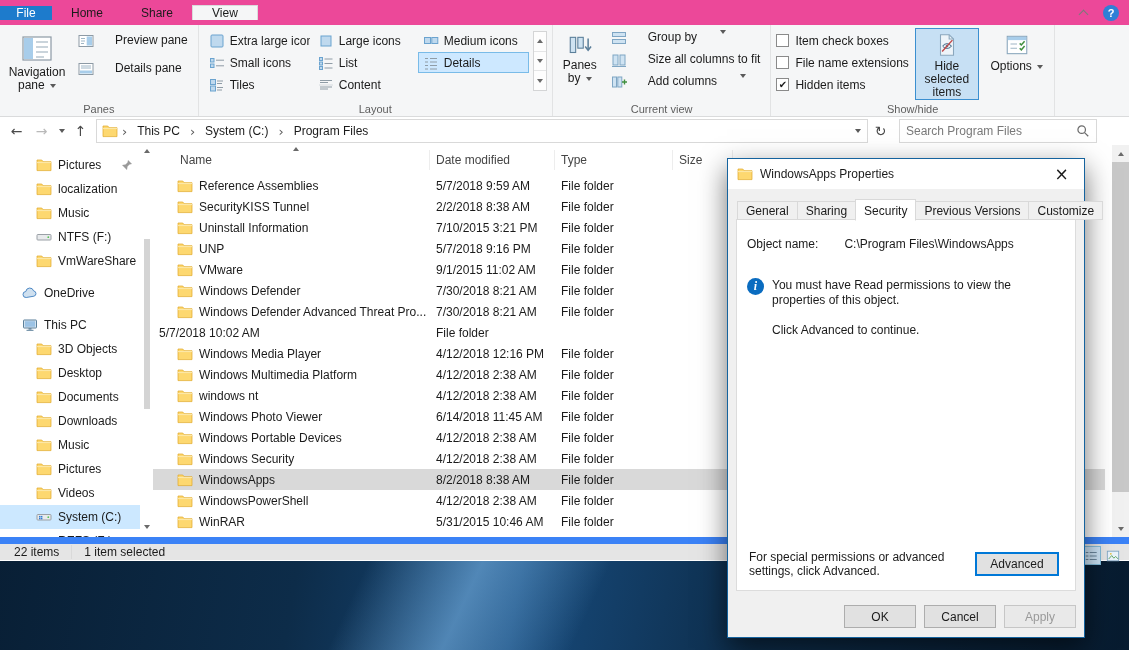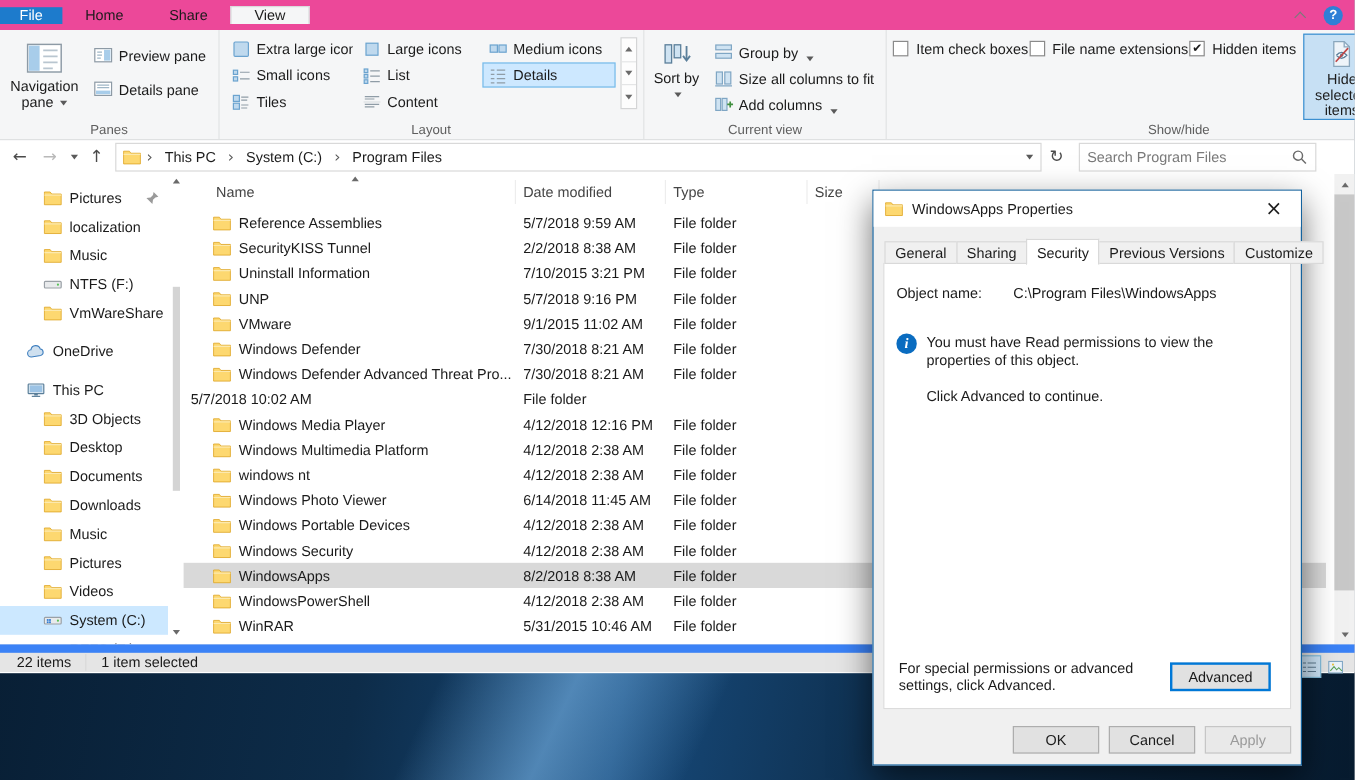--- a/index.html
+++ b/index.html
@@ -23,37 +23,37 @@
 
 
 .ribbon{height:92px;background:#f5f6f7;border-bottom:1px solid #dadbdc;display:flex}
 .rg{position:relative;height:100%;padding:3px 5px 14px}
 .rg+.rg{border-left:1px solid #e2e3e4}
 .gtitle{position:absolute;bottom:1px;left:0;right:0;text-align:center;color:#5e5e5e;font-size:11px}
 .bigbtn{display:flex;flex-direction:column;align-items:center;width:64px;padding-top:3px;text-align:center;line-height:13px;border:1px solid transparent}
 .bigbtn .lblwrap{margin-top:2px}
 .bigbtn.hl{background:#c7e0f4;border:1px solid #3b8fd0}
 .medbtn{display:flex;flex-direction:column;align-items:center;width:44px;padding-top:5px;text-align:center;line-height:13px}
-.smallbtn{display:flex;align-items:flex-end;gap:5px;height:21px;padding:0 5px;white-space:nowrap}
+.smallbtn{display:flex;align-items:flex-start;gap:21px;height:21px;padding:0 5px;white-space:nowrap}
 .arrow-d{width:0;height:0;border-left:3px solid transparent;border-right:3px solid transparent;border-top:4px solid #5a5a5a;display:inline-block;margin-left:2px;vertical-align:middle}
 .panes-inner{display:flex;gap:4px}
 .pane-col{display:flex;flex-direction:column;gap:7px;padding-top:5px}
 .layout-inner{display:flex}
 .gallery{display:grid;grid-template-columns:107px 103px 111px;grid-auto-rows:21px;gap:1px 2px;padding-top:2px}
 .gitem{display:flex;align-items:center;gap:5px;padding:0 4px;white-space:nowrap;border:1px solid transparent;overflow:hidden}
 .gitem.sel{background:#cde8ff;border-color:#79bbe8}
 .gscroll{width:14px;margin:3px 0 4px 4px;border:1px solid #d4d5d6;background:#fdfdfd;display:flex;flex-direction:column}
 .gsbtn{flex:1;display:flex;align-items:center;justify-content:center;border-bottom:1px solid #e4e5e6}
 .gsbtn:last-child{border-bottom:none}
 .tri-up{width:0;height:0;border-left:3px solid transparent;border-right:3px solid transparent;border-bottom:4px solid #6a6a6a;display:inline-block}
 .tri-down{width:0;height:0;border-left:3px solid transparent;border-right:3px solid transparent;border-top:4px solid #6a6a6a;display:inline-block}
 .cv-inner{display:flex;gap:4px}
 .cv-col{display:flex;flex-direction:column;gap:1px;padding-top:2px}
 .sh-inner{display:flex;gap:6px}
-.sh-col{display:flex;flex-direction:row;gap:1px;padding-top:2px}
+.sh-col{display:flex;flex-direction:column;gap:1px;padding-top:2px}
 .chkrow{display:flex;align-items:center;gap:6px;height:21px;white-space:nowrap}
 .cb{width:13px;height:13px;border:1px solid #8a8a8a;background:#fff;display:inline-flex;align-items:center;justify-content:center;font-size:10px;line-height:10px;color:#1b1b1b;font-family:"DejaVu Sans",sans-serif}
 .rg-empty{flex:1}
 
 
 .addr{height:28px;background:#fff;display:flex;align-items:center;padding:0 4px}
 .navbtn{width:25px;height:24px;display:flex;align-items:center;justify-content:center;font-family:"DejaVu Sans",sans-serif;font-size:14px;color:#4a4a4a}
 .navbtn.disabled{color:#b9b9b9}
 .navbtn.tiny{width:14px}
 .crumbbox{display:flex;align-items:center;height:24px;border:1px solid #d9d9d9;background:#fff;flex:0 0 772px;margin-left:3px;padding-left:5px;gap:4px}
@@ -373,21 +373,21 @@
         </div>
         <div class="gtitle">Layout</div>
       </div>
 
       <div class="rg">
         <div class="cv-inner">
           <div class="medbtn">
             <svg class="i24">
                 <use href="#i-sort"></use>
               </svg>
-            <span class="lblwrap"><span>Sort by</span> <span class="arrow-d"></span></span>
+            <span class="lblwrap"><span>Panes by</span> <span class="arrow-d"></span></span>
           </div>
           <div class="cv-col">
             <div class="smallbtn">
               <svg class="i16">
                   <use href="#i-groupby"></use>
                 </svg>
               <span>Group by</span>
                 <span class="arrow-d"></span>
             </div>
             <div class="smallbtn">

